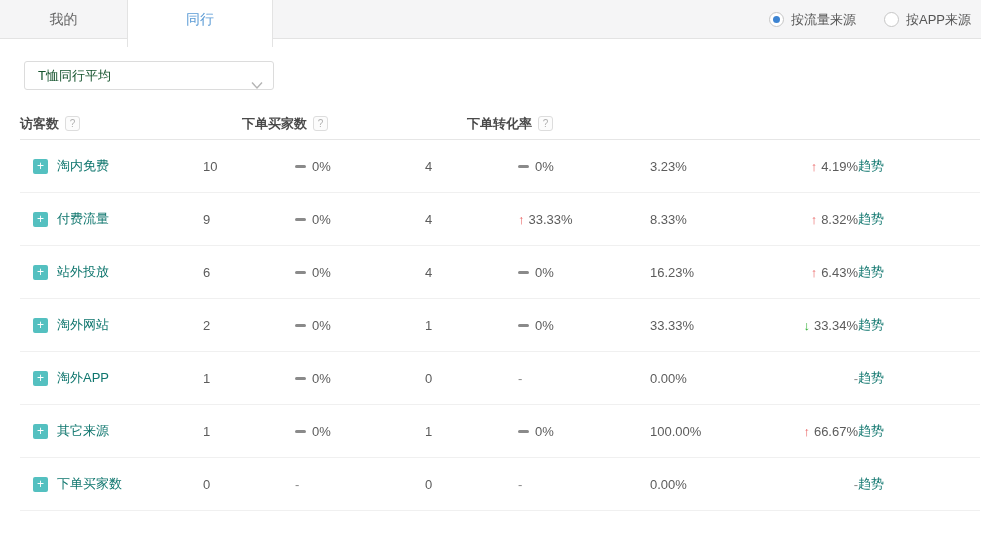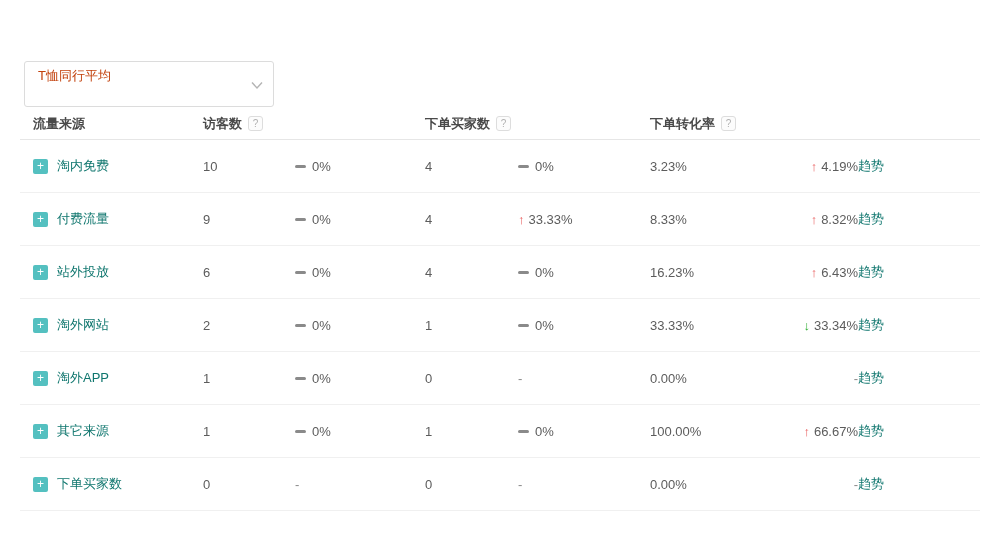--- a/index.html
+++ b/index.html
@@ -21,23 +21,23 @@
   .radio-group { position:absolute; top:0; right:10px; height:39px; display:flex;
                  align-items:center; gap:28px; z-index:3; }
   .radio-opt { display:flex; align-items:center; cursor:pointer; }
   .radio-circle { width:15px; height:15px; border:1px solid #c6c6c6; border-radius:50%;
                   background:#fff; display:flex; align-items:center; justify-content:center; }
   .radio-circle .dot { width:7px; height:7px; border-radius:50%; background:#3d84d2; display:none; }
   .radio-opt.selected .radio-circle .dot { display:block; }
   .radio-label { margin-left:7px; font-size:13px; color:#555; }
 
   
-  .dropdown { position:absolute; left:24px; top:61px; width:250px; height:46px;
+  .dropdown { position:absolute; left:24px; top:61px; width:250px; height:29px;
               border:1px solid #dcdcdc; border-radius:3px; background:#fff;
-              font-size:13px; color:#c2410c; line-height:27px; padding-left:13px;
+              font-size:13px; color:#14532d; line-height:27px; padding-left:13px;
               cursor:pointer; }
   .dropdown .chev { position:absolute; right:10px; top:10px; }
 
   
   .table { position:absolute; left:20px; top:108px; width:960px; }
   .thead { display:flex; height:32px; align-items:center; border-bottom:1px solid #e6e6e6;
            font-size:13px; color:#4a4a4a; font-weight:bold; }
   .row { display:flex; height:53px; align-items:center; border-bottom:1px solid #f0f0f0;
          font-size:13px; color:#5c5c5c; }
   .cell { flex:none; }
@@ -71,35 +71,48 @@
   .chg-down .down { display:inline; }
   .chg-none .chg-val { color:#8a8a8a; }
 
   .trend-link { color:#0f766e; cursor:pointer; }
 </style>
 </head>
 <body>
 
 <div class="screen">
 
+  <div class="tabbar">
+    <div class="tab tab-my">我的</div>
+    <div class="tab tab-peer">同行</div>
+    <div class="radio-group">
+      <div class="radio-opt selected">
+        <span class="radio-circle">
+            <span class="dot"></span>
+          </span>
+        <span class="radio-label">按流量来源</span>
+      </div>
+      <div class="radio-opt">
+        <span class="radio-circle"></span>
+        <span class="radio-label">按APP来源</span>
+      </div>
+    </div>
+  </div>
 
   <div class="dropdown">
     <span>T恤同行平均</span>
     <span class="chev">
       <svg width="12" height="9" viewBox="0 0 12 9">
           <polyline points="1,1.5 6,7 11,1.5" fill="none" stroke="#b4b4b4" stroke-width="1.4"></polyline>
         </svg>
     </span>
   </div>
 
   <div class="table">
     <div class="thead">
-      <div class="cell c-source">
-        <span>流量来源</span>
-      </div>
       <div class="cell c-vis">
         <span>访客数</span><span class="help">?</span>
       </div>
       <div class="cell c-vchg"></div>
       <div class="cell c-buy">
         <span>下单买家数</span><span class="help">?</span>
       </div>
       <div class="cell c-bchg"></div>
       <div class="cell c-conv">
         <span>下单转化率</span><span class="help">?</span>

